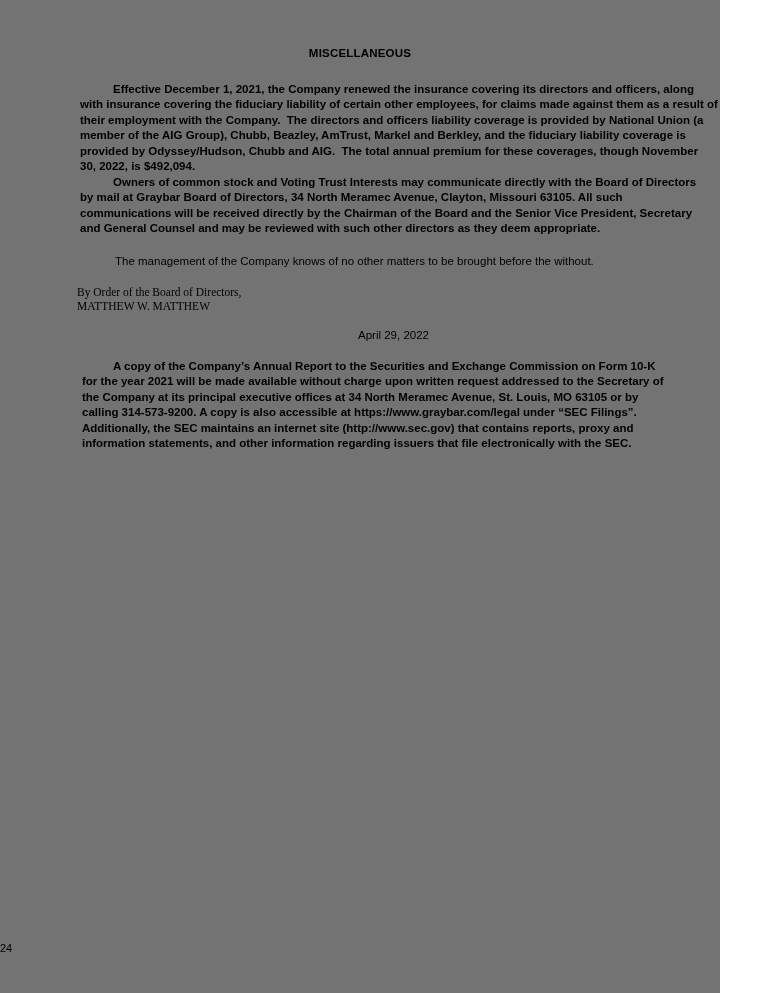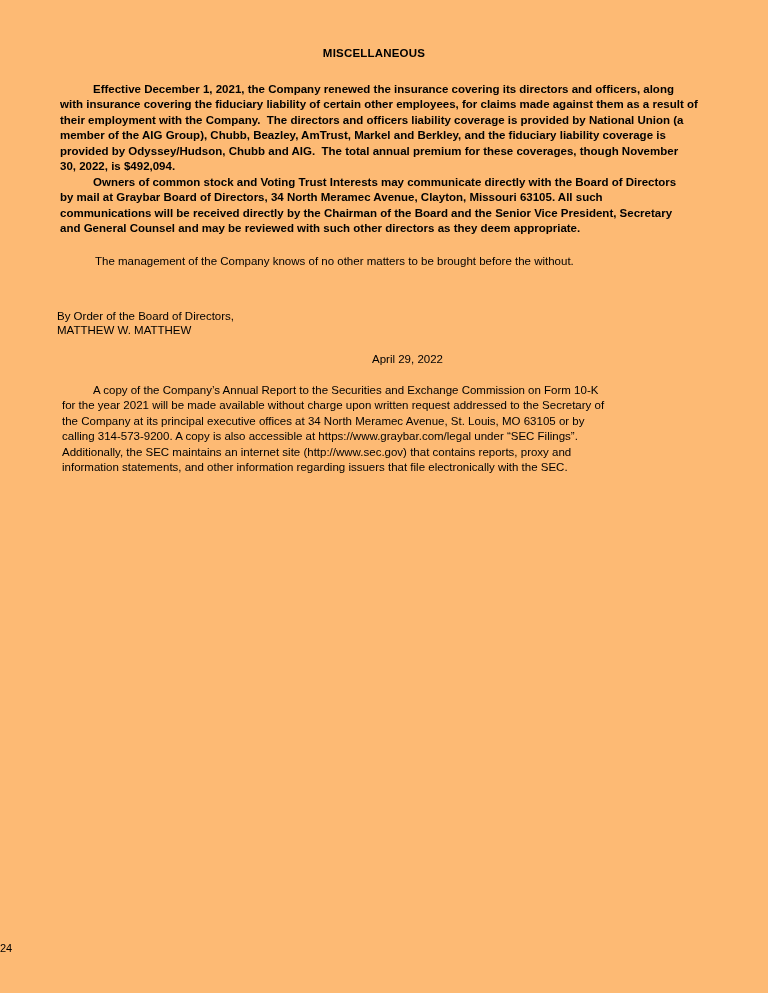--- a/index.html
+++ b/index.html
@@ -2,28 +2,29 @@
 <html><head>
 <meta charset="utf-8">
 <style>
   html, body {
     margin: 0;
     padding: 0;
     background: #ffffff;
   }
   .page {
     position: relative;
-    width: 768px;
+    width: 700px;
     height: 993px;
-    background: #fdba74;
+    background: #737373;
     color: #000000;
     font-family: "Liberation Sans", "DejaVu Sans", sans-serif;
     font-size: 11.5px;
     line-height: 15.5px;
     overflow: hidden;
+    padding-left: 20px;
   }
   .content {
     padding: 46px 10px 0 60px;
   }
   .doc-title {
     font-size: 11.5px;
     font-weight: bold;
     text-align: center;
     margin: 0 10px 20px -60px; 
     letter-spacing: 0.2px;
@@ -33,30 +34,31 @@
     white-space: pre;       
     text-indent: 33px;      
     font-weight: bold;
   }
   .para-management {
     margin: 17px 0 0 0;
     white-space: pre;
     text-indent: 35px;
   }
   .signature-block {
-    margin: 40px 0 0 -3px;
+    margin: 16px 0 0 -3px;
     line-height: 14px;
+    font-family: Liberation Serif, serif;
   }
   .date-line {
     margin: 15px 0 0 -3px;
     text-align: center;
   }
   .para-bold {
     margin: 15px 0 0 2px;
-    font-weight: normal;
+    font-weight: bold;
     white-space: pre;
     text-indent: 31px;
   }
   .page-number {
     position: absolute;
     top: 941px;
     left: 0;
     width: 100%;
     text-align: left;
     font-size: 11px;

